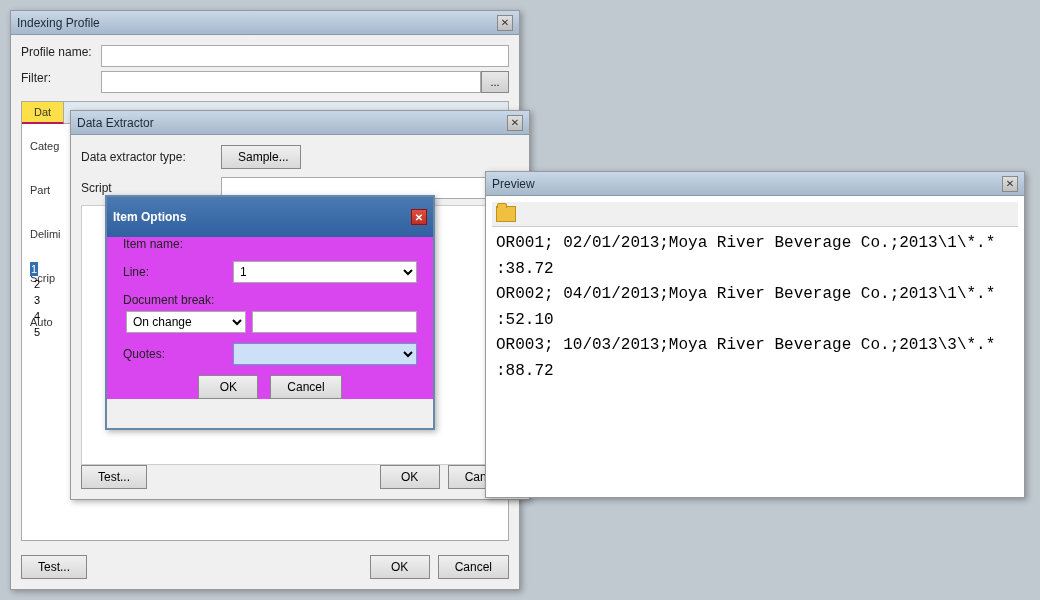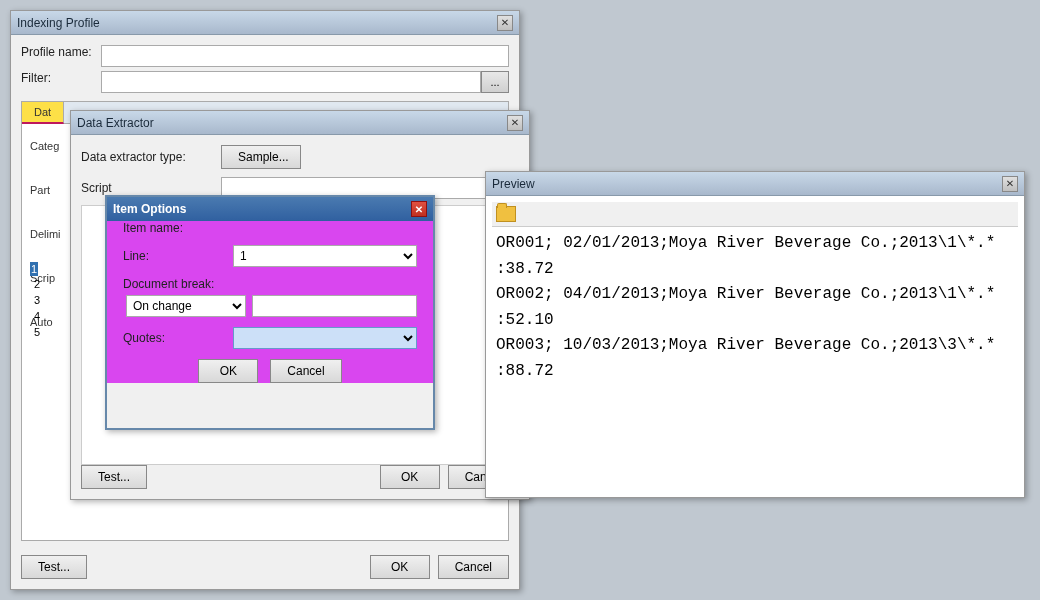--- a/index.html
+++ b/index.html
@@ -240,21 +240,21 @@
       z-index: 100;
       border: 2px solid #6688aa;
     }
 
     .item-options-titlebar {
       background: linear-gradient(to bottom, #4a7ab0, #3060a0);
       padding: 4px 6px;
       display: flex;
       align-items: center;
       justify-content: space-between;
-      height: 24px;
+      height: 40px;
       gap: 26px;
     }
 
     .item-options-title {
       font-size: 12px;
       font-weight: bold;
       color: white;
     }
 
     .item-options-close {

